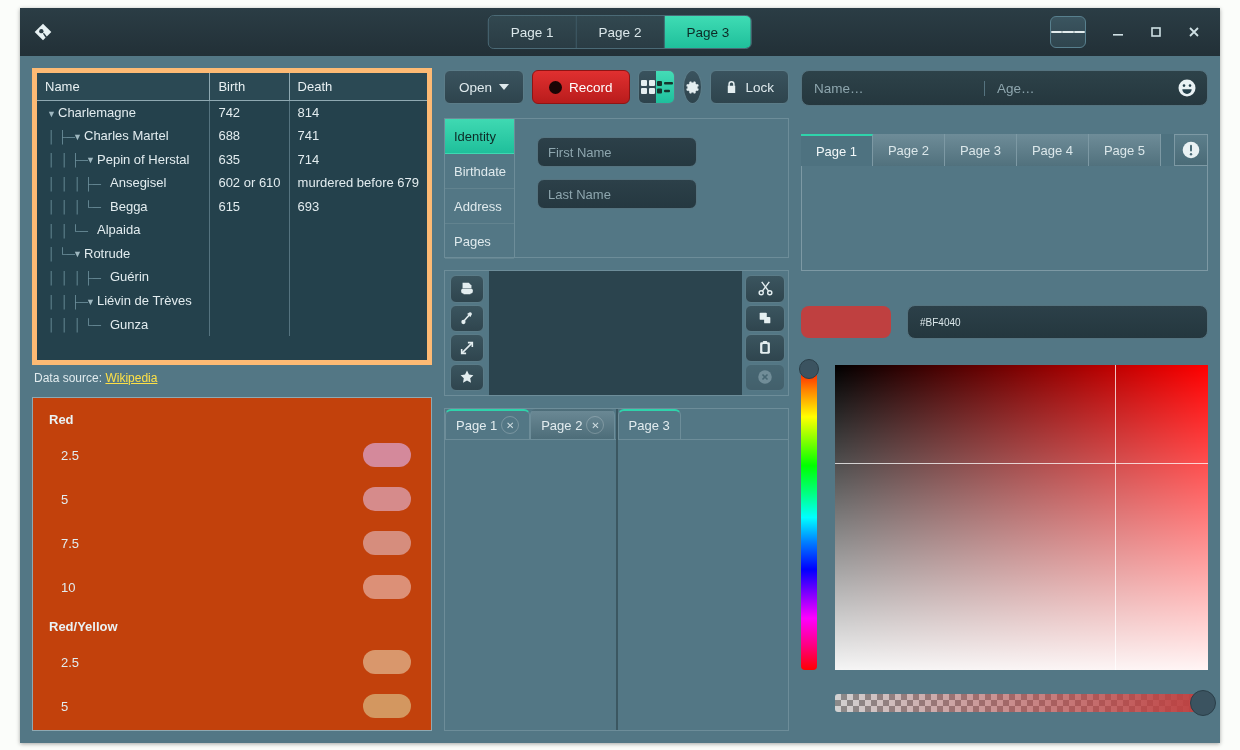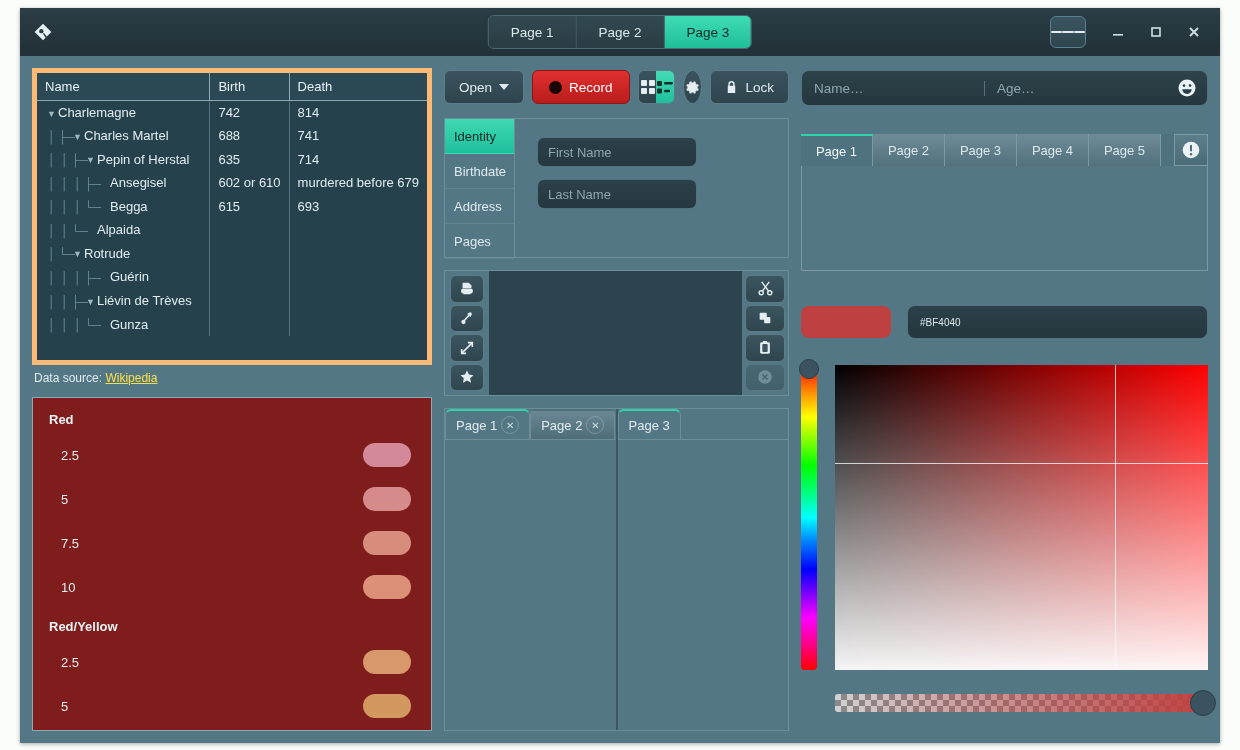--- a/index.html
+++ b/index.html
@@ -110,21 +110,21 @@
     vertical-align: middle; text-align:center;
   }
   .datasource {
     padding: 6px 2px 0 2px; font-size: 12px; color: #e2ecef;
   }
   .datasource a { color: #fde047; }
 
   
   .listpanel {
     flex: 1;
-    background: #7f1d1d;
+    background: #c2410c;
     border: 1px solid #8fa9b2;
     overflow: hidden;
     padding: 14px 14px 4px 14px;
     position: relative;
   }
   .lgroup { font-size: 13px; font-weight: bold; color: #eaf2f4; margin: 10px 0 6px 2px; }
   .lgroup:first-child { margin-top: 0; }
   .lrow {
     display: flex; align-items: center; justify-content: space-between;
     height: 44px;

